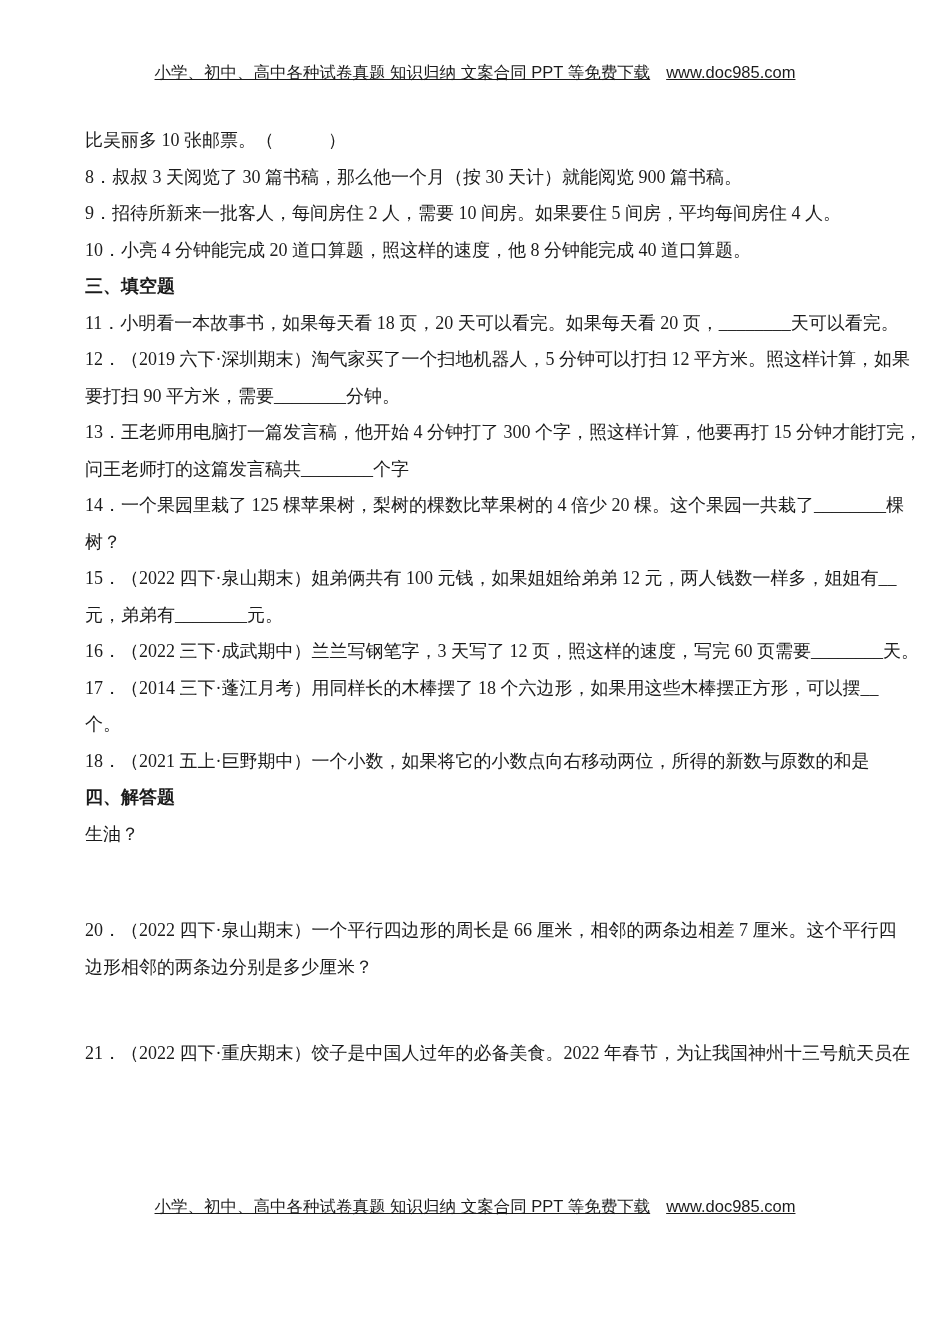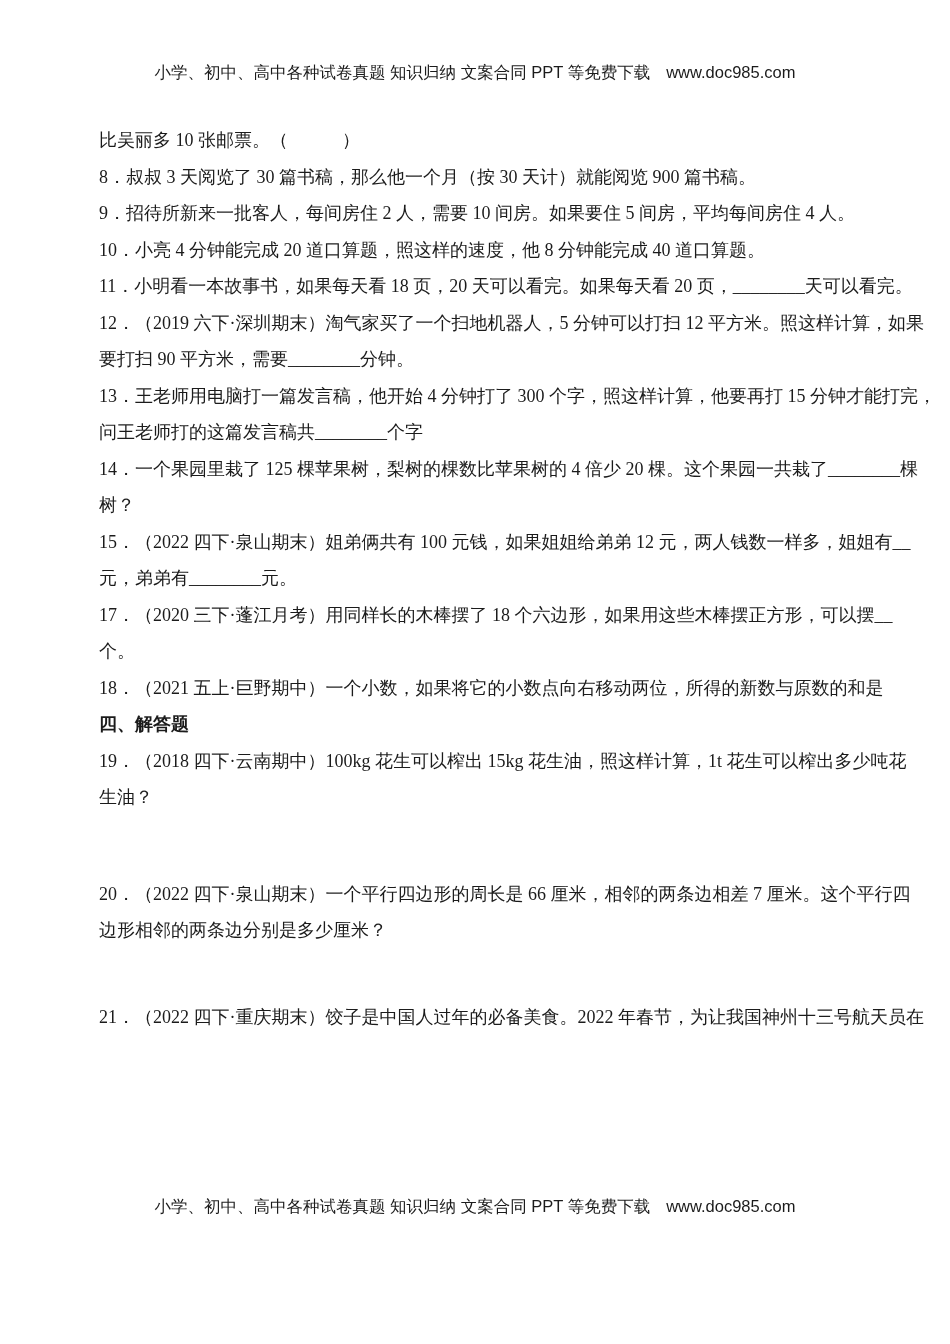--- a/index.html
+++ b/index.html
@@ -11,27 +11,28 @@
     font-family:"Liberation Serif","DejaVu Serif",serif;
     overflow:hidden;
   }
   .page-header,.page-footer{
     position:absolute;left:0;right:0;
     text-align:center;
     font-family:"Liberation Sans","DejaVu Sans",sans-serif;
     font-size:16.5px;
     color:#1b1b1b;
     white-space:nowrap;
+    text-decoration:underline;
   }
   .page-header{top:62px;}
   .page-footer{top:1196px;}
   .site-url{margin-left:16px;}
   .content{
     position:absolute;
-    left:85px;top:122px;width:842px;margin-left:14px;
+    left:85px;top:122px;width:842px;
   }
   .line{
     height:36.5px;line-height:36.5px;
     font-size:18px;
     white-space:nowrap;
   }
   .heading{font-weight:bold;}
   .answer-space-lg{height:60px;}
   .answer-space-sm{height:50px;}
 </style>
@@ -44,37 +45,38 @@
     <span>小学、初中、高中各种试卷真题 知识归纳 文案合同 PPT 等免费下载</span><span class="site-url">www.doc985.com</span>
   </div>
 
   <div class="content">
 
     <div class="line">比吴丽多 10 张邮票。（　　　）</div>
     <div class="line">8．叔叔 3 天阅览了 30 篇书稿，那么他一个月（按 30 天计）就能阅览 900 篇书稿。</div>
     <div class="line">9．招待所新来一批客人，每间房住 2 人，需要 10 间房。如果要住 5 间房，平均每间房住 4 人。</div>
     <div class="line">10．小亮 4 分钟能完成 20 道口算题，照这样的速度，他 8 分钟能完成 40 道口算题。</div>
 
+    <div class="line heading">三、填空题</div>
 
     <div class="line">11．小明看一本故事书，如果每天看 18 页，20 天可以看完。如果每天看 20 页，________天可以看完。</div>
     <div class="line">12．（2019 六下·深圳期末）淘气家买了一个扫地机器人，5 分钟可以打扫 12 平方米。照这样计算，如果</div>
     <div class="line">要打扫 90 平方米，需要________分钟。</div>
     <div class="line">13．王老师用电脑打一篇发言稿，他开始 4 分钟打了 300 个字，照这样计算，他要再打 15 分钟才能打完，</div>
     <div class="line">问王老师打的这篇发言稿共________个字</div>
     <div class="line">14．一个果园里栽了 125 棵苹果树，梨树的棵数比苹果树的 4 倍少 20 棵。这个果园一共栽了________棵</div>
     <div class="line">树？</div>
     <div class="line">15．（2022 四下·泉山期末）姐弟俩共有 100 元钱，如果姐姐给弟弟 12 元，两人钱数一样多，姐姐有__</div>
     <div class="line">元，弟弟有________元。</div>
-    <div class="line">17．（2020 三下·蓬江月考）用同样长的木棒摆了 18 个六边形，如果用这些木棒摆正方形，可以摆__</div>
+    <div class="line">16．（2022 三下·成武期中）兰兰写钢笔字，3 天写了 12 页，照这样的速度，写完 60 页需要________天。</div>
+    <div class="line">17．（2014 三下·蓬江月考）用同样长的木棒摆了 18 个六边形，如果用这些木棒摆正方形，可以摆__</div>
     <div class="line">个。</div>
     <div class="line">18．（2021 五上·巨野期中）一个小数，如果将它的小数点向右移动两位，所得的新数与原数的和是</div>
 
     <div class="line heading">四、解答题</div>
 
-    <div class="line">19．（2018 四下·云南期中）100kg 花生可以榨出 15kg 花生油，照这样计算，1t 花生可以榨出多少吨花</div>
     <div class="line">生油？</div>
     <div class="answer-space-lg"></div>
     <div class="line">20．（2022 四下·泉山期末）一个平行四边形的周长是 66 厘米，相邻的两条边相差 7 厘米。这个平行四</div>
     <div class="line">边形相邻的两条边分别是多少厘米？</div>
     <div class="answer-space-sm"></div>
     <div class="line">21．（2022 四下·重庆期末）饺子是中国人过年的必备美食。2022 年春节，为让我国神州十三号航天员在</div>
 
   </div>
 
   <div class="page-footer">

